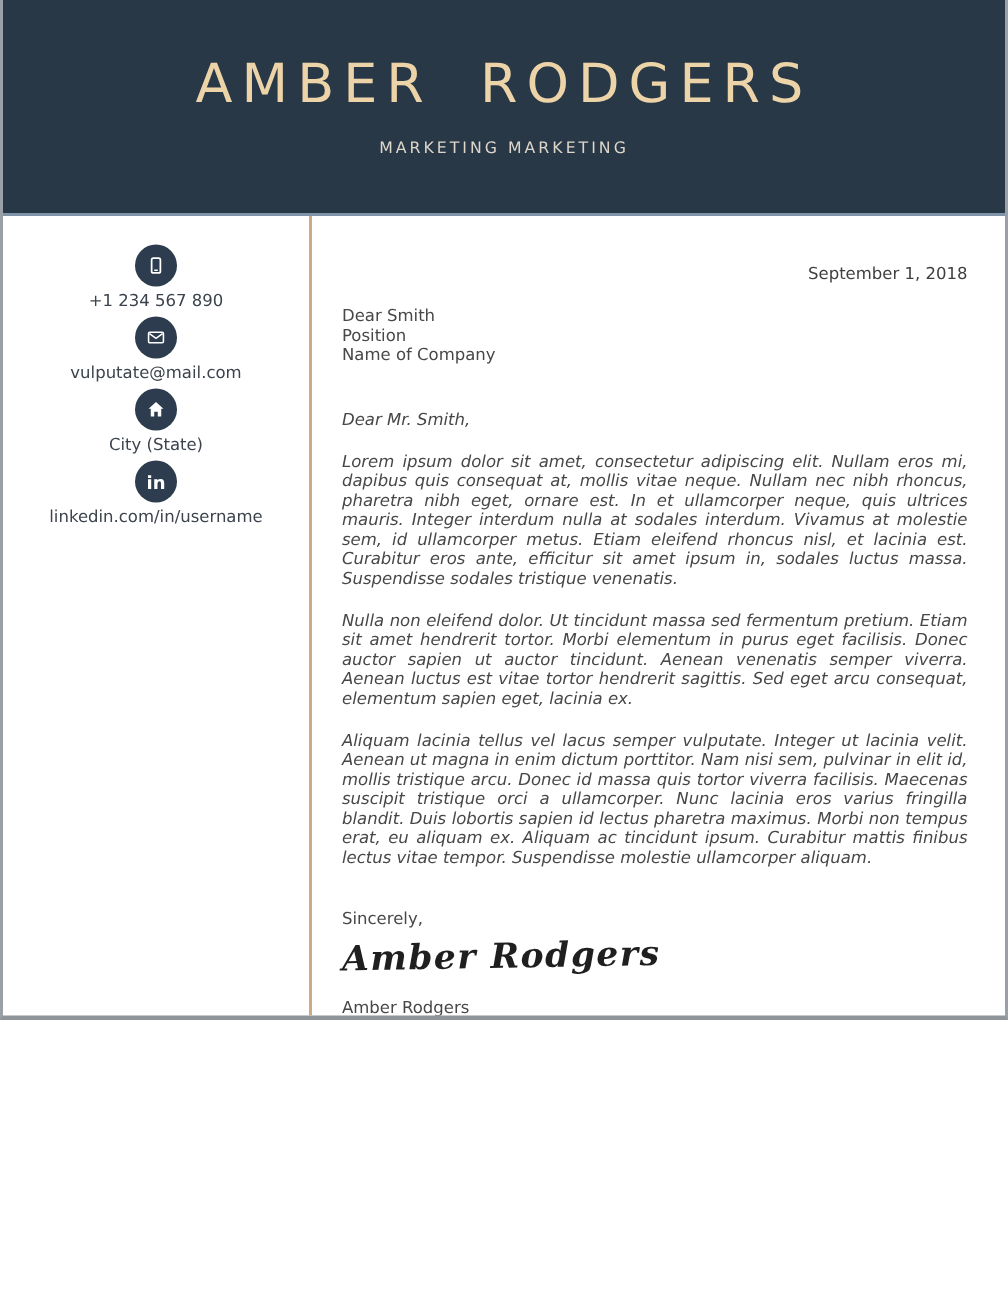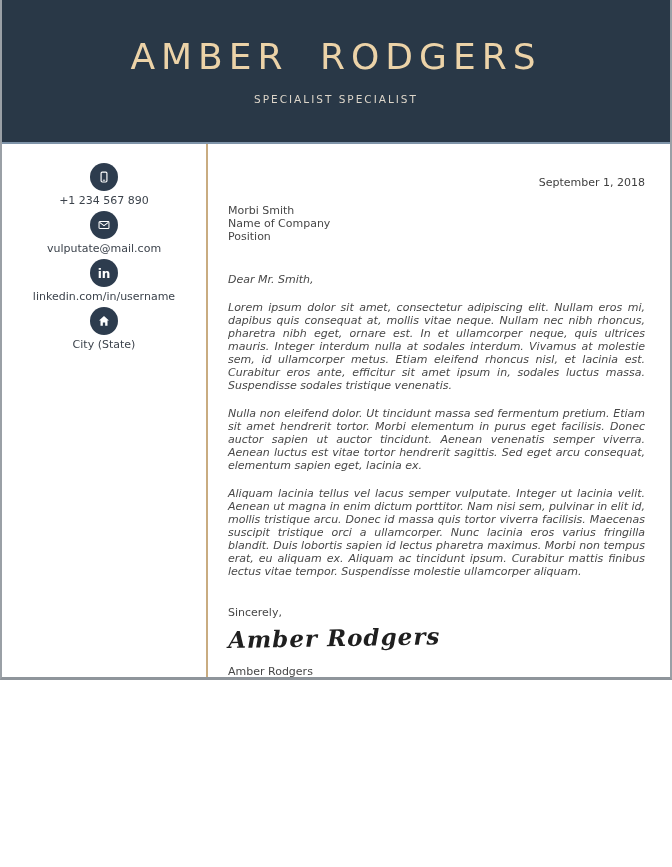--- a/index.html
+++ b/index.html
@@ -114,21 +114,21 @@
   }
   .typed-name { margin-top:8px; }
 </style>
 </head>
 <body>
 
 <div class="page">
 
   <div class="header">
     <div class="name">AMBER RODGERS</div>
-    <div class="subtitle">SPECIALIST SPECIALIST</div>
+    <div class="subtitle">MARKETING MARKETING</div>
   </div>
 
   <div class="body-area">
 
     <div class="sidebar">
 
       <div class="contact-item">
         <div class="icon-circle">
           <svg width="14" height="14" viewBox="0 0 24 24" fill="none" stroke="#ffffff" stroke-width="2">
             <rect x="7" y="3.5" width="10" height="17" rx="2"></rect>
@@ -143,46 +143,46 @@
           <svg width="14" height="14" viewBox="0 0 24 24" fill="none" stroke="#ffffff" stroke-width="1.8">
             <rect x="3.5" y="6" width="17" height="12" rx="1.5"></rect>
             <polyline points="4.5,7.5 12,13 19.5,7.5"></polyline>
           </svg>
         </div>
         <div class="contact-label">vulputate@mail.com</div>
       </div>
 
       <div class="contact-item">
         <div class="icon-circle">
-          <span class="in-glyph">in</span>
-        </div>
-        <div class="contact-label">linkedin.com/in/username</div>
-      </div>
-
-      <div class="contact-item">
-        <div class="icon-circle">
           <svg width="14" height="14" viewBox="0 0 24 24" fill="#ffffff" stroke="none">
             <path d="M12 3.5 L3.5 11 H6 V20 H10 V14.5 H14 V20 H18 V11 H20.5 Z"></path>
           </svg>
         </div>
         <div class="contact-label">City (State)</div>
+      </div>
+
+      <div class="contact-item">
+        <div class="icon-circle">
+          <span class="in-glyph">in</span>
+        </div>
+        <div class="contact-label">linkedin.com/in/username</div>
       </div>
 
     </div>
 
     <div class="divider"></div>
 
     <div class="content">
 
       <div class="date-line">September 1, 2018</div>
 
       <div class="recipient">
-        <div>Morbi Smith</div>
+        <div>Dear Smith</div>
+        <div>Position</div>
         <div>Name of Company</div>
-        <div>Position</div>
       </div>
 
       <div class="salutation">Dear Mr. Smith,</div>
 
       <p class="para">Lorem ipsum dolor sit amet, consectetur adipiscing elit. Nullam eros mi, dapibus quis consequat at, mollis vitae neque. Nullam nec nibh rhoncus, pharetra nibh eget, ornare est. In et ullamcorper neque, quis ultrices mauris. Integer interdum nulla at sodales interdum. Vivamus at molestie sem, id ullamcorper metus. Etiam eleifend rhoncus nisl, et lacinia est. Curabitur eros ante, efficitur sit amet ipsum in, sodales luctus massa. Suspendisse sodales tristique venenatis.</p>
       <p class="para">Nulla non eleifend dolor. Ut tincidunt massa sed fermentum pretium. Etiam sit amet hendrerit tortor. Morbi elementum in purus eget facilisis. Donec auctor sapien ut auctor tincidunt. Aenean venenatis semper viverra. Aenean luctus est vitae tortor hendrerit sagittis. Sed eget arcu consequat, elementum sapien eget, lacinia ex.</p>
       <p class="para">Aliquam lacinia tellus vel lacus semper vulputate. Integer ut lacinia velit. Aenean ut magna in enim dictum porttitor. Nam nisi sem, pulvinar in elit id, mollis tristique arcu. Donec id massa quis tortor viverra facilisis. Maecenas suscipit tristique orci a ullamcorper. Nunc lacinia eros varius fringilla blandit. Duis lobortis sapien id lectus pharetra maximus. Morbi non tempus erat, eu aliquam ex. Aliquam ac tincidunt ipsum. Curabitur mattis finibus lectus vitae tempor. Suspendisse molestie ullamcorper aliquam.</p>
 
       <div class="closing">Sincerely,</div>
 

